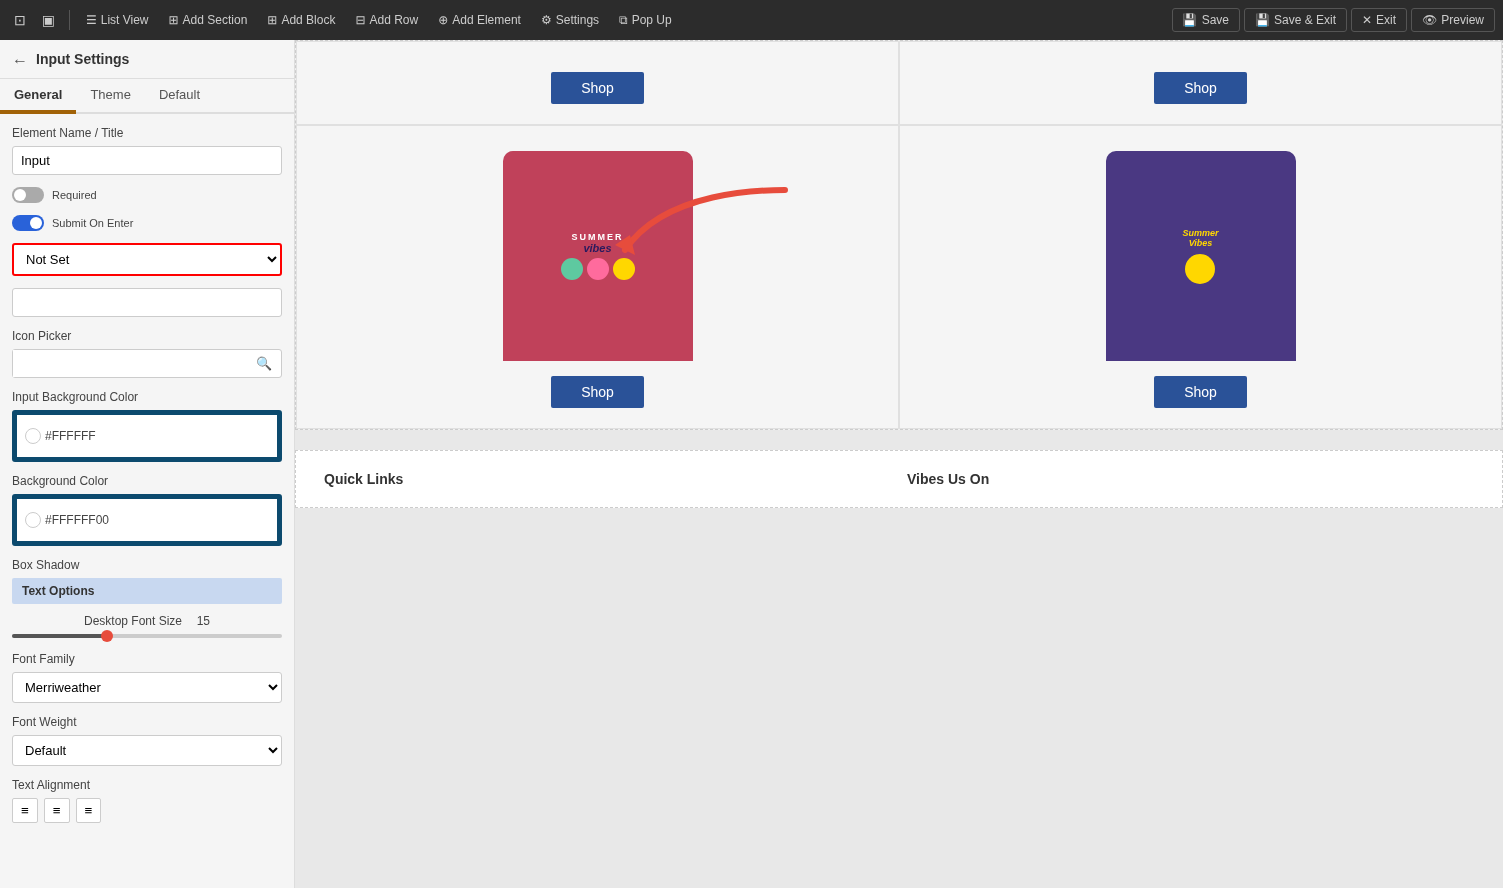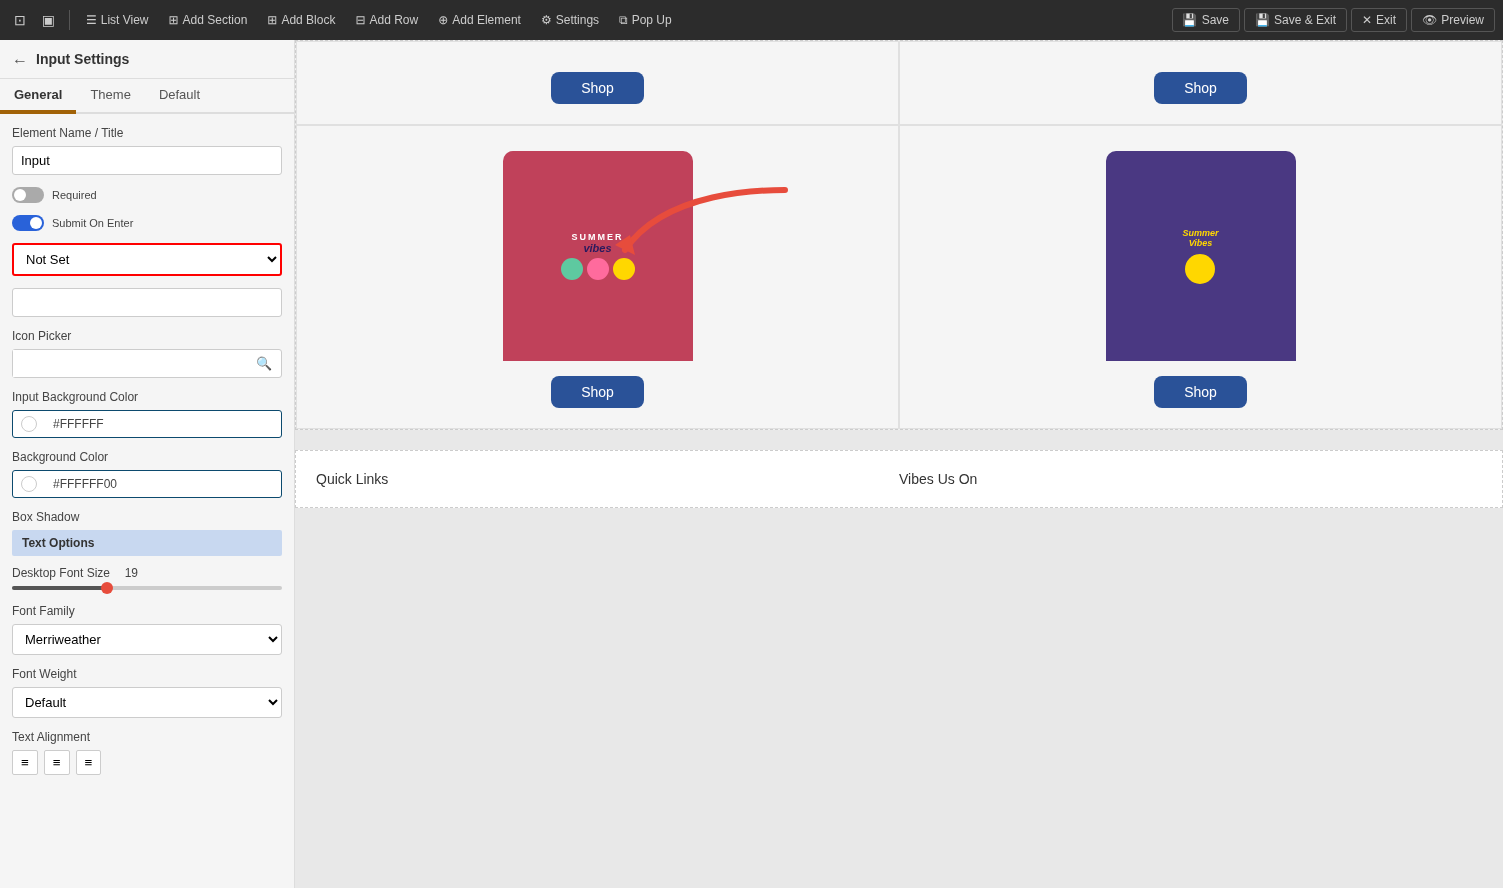--- a/index.html
+++ b/index.html
@@ -218,25 +218,25 @@
     }
     .icon-picker-search {
       padding: 6px 8px;
       color: #888;
       cursor: pointer;
     }
 
     .color-row {
       display: flex;
       align-items: center;
-      gap: 16px;
-      border: 1px solid #0c4a6e;
-      border-radius: 3px;
-      background: white;
-      padding: 5px 8px;
+      gap: 4px;
+      border: 5px solid #0c4a6e;
+      border-radius: 3px;
+      background: white;
+      padding: 13px 8px;
       margin-bottom: 12px;
     }
     .color-swatch {
       width: 16px;
       height: 16px;
       border-radius: 50%;
       border: 1px solid #ccc;
       flex-shrink: 0;
     }
     .color-value {
@@ -252,21 +252,21 @@
       color: #333;
       margin-bottom: 10px;
       border-radius: 2px;
     }
 
     .slider-row {
       margin-bottom: 14px;
     }
     .slider-label-row {
       display: flex;
-      justify-content: flex-start;
+      justify-content: center;
       align-items: center;
       margin-bottom: 4px;
     }
     .slider-label {
       font-size: 12px;
       color: #444;
     }
     .slider-value {
       font-size: 12px;
       color: #444;
@@ -353,21 +353,21 @@
       align-items: center;
       justify-content: center;
     }
     .shop-btn {
       background: #2a5298;
       color: white;
       border: none;
       padding: 8px 30px;
       font-size: 14px;
       cursor: pointer;
-      border-radius: 8px;
+      border-radius: 2px;
       margin-top: 10px;
     }
 
     
     .contact-section {
       background: white;
       padding: 30px 20px;
       text-align: center;
       border: 1px dashed #ccc;
       margin-bottom: 20px;
@@ -405,22 +405,23 @@
     
     .footer-section {
       background: white;
       display: grid;
       grid-template-columns: 1fr 1fr;
       padding: 20px;
       border: 1px dashed #ccc;
     }
     .footer-col-title {
       font-size: 14px;
-      font-weight: normal;
+      font-weight: bold;
       color: #333;
+      margin-left: 8px;
     }
 
     
     .red-arrow {
       position: absolute;
       top: 130px;
       left: 310px;
       width: 200px;
       height: 150px;
       pointer-events: none;
@@ -559,21 +560,21 @@
       
       <div class="field-label">Box Shadow</div>
 
       
       <div class="section-header-blue">Text Options</div>
 
       
       <div class="slider-row">
         <div class="slider-label-row">
           <span class="slider-label">Desktop Font Size</span>
-          <span class="slider-value">19</span>
+          <span class="slider-value">15</span>
         </div>
         <div class="slider-track">
           <div class="slider-fill" style="width:35%;"></div>
           <div class="slider-thumb" style="left:35%;"></div>
         </div>
       </div>
 
       
 
       

